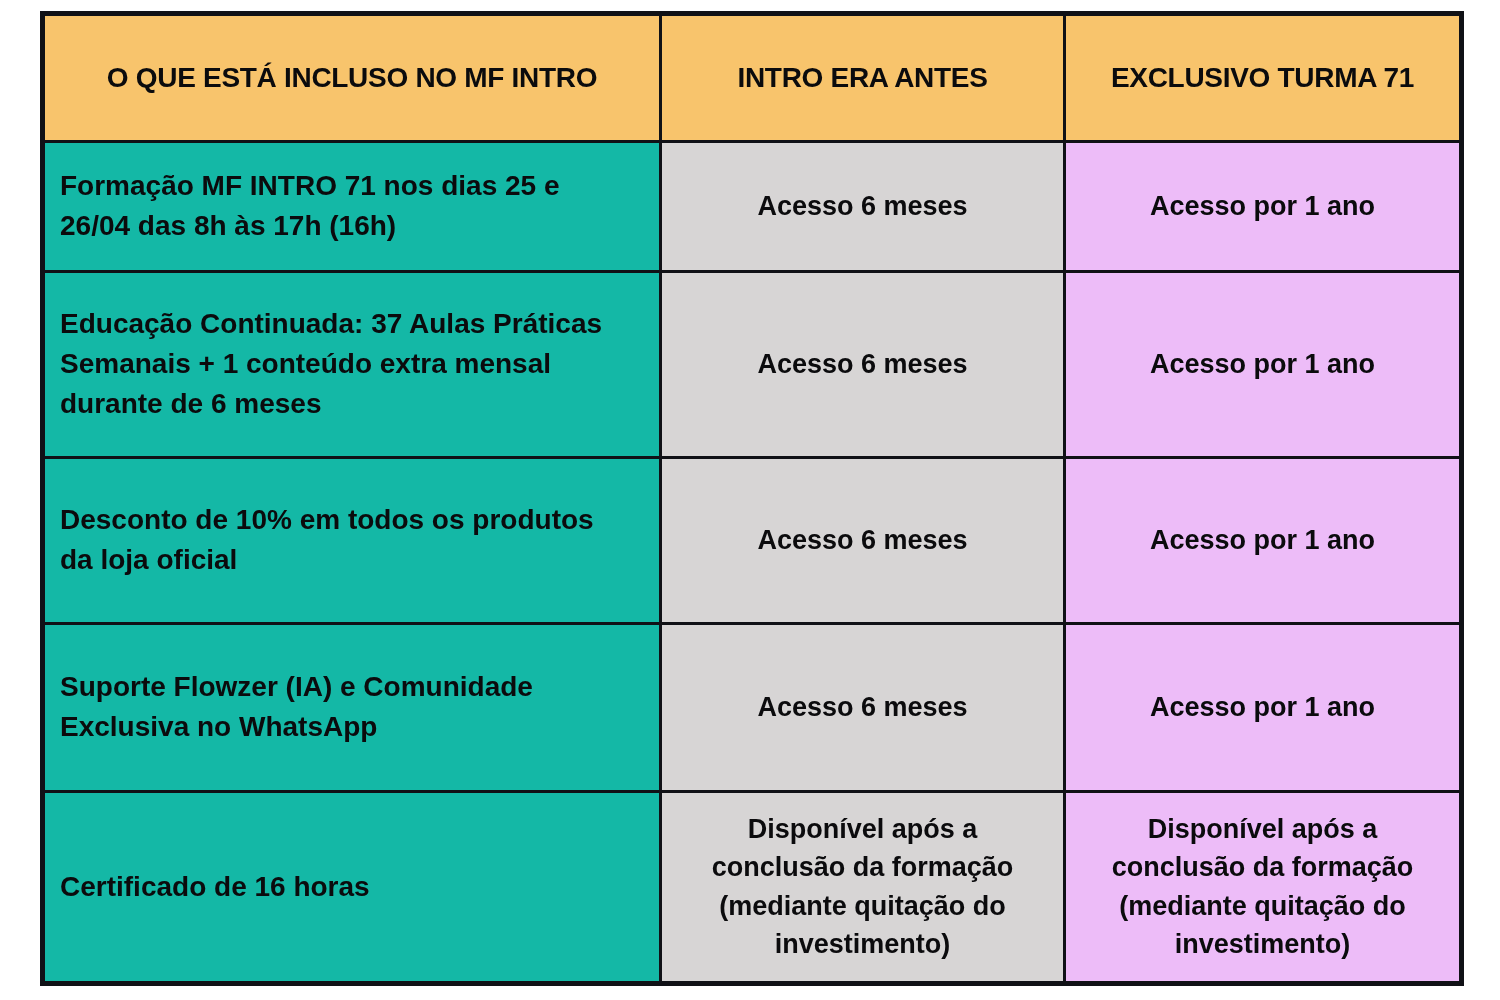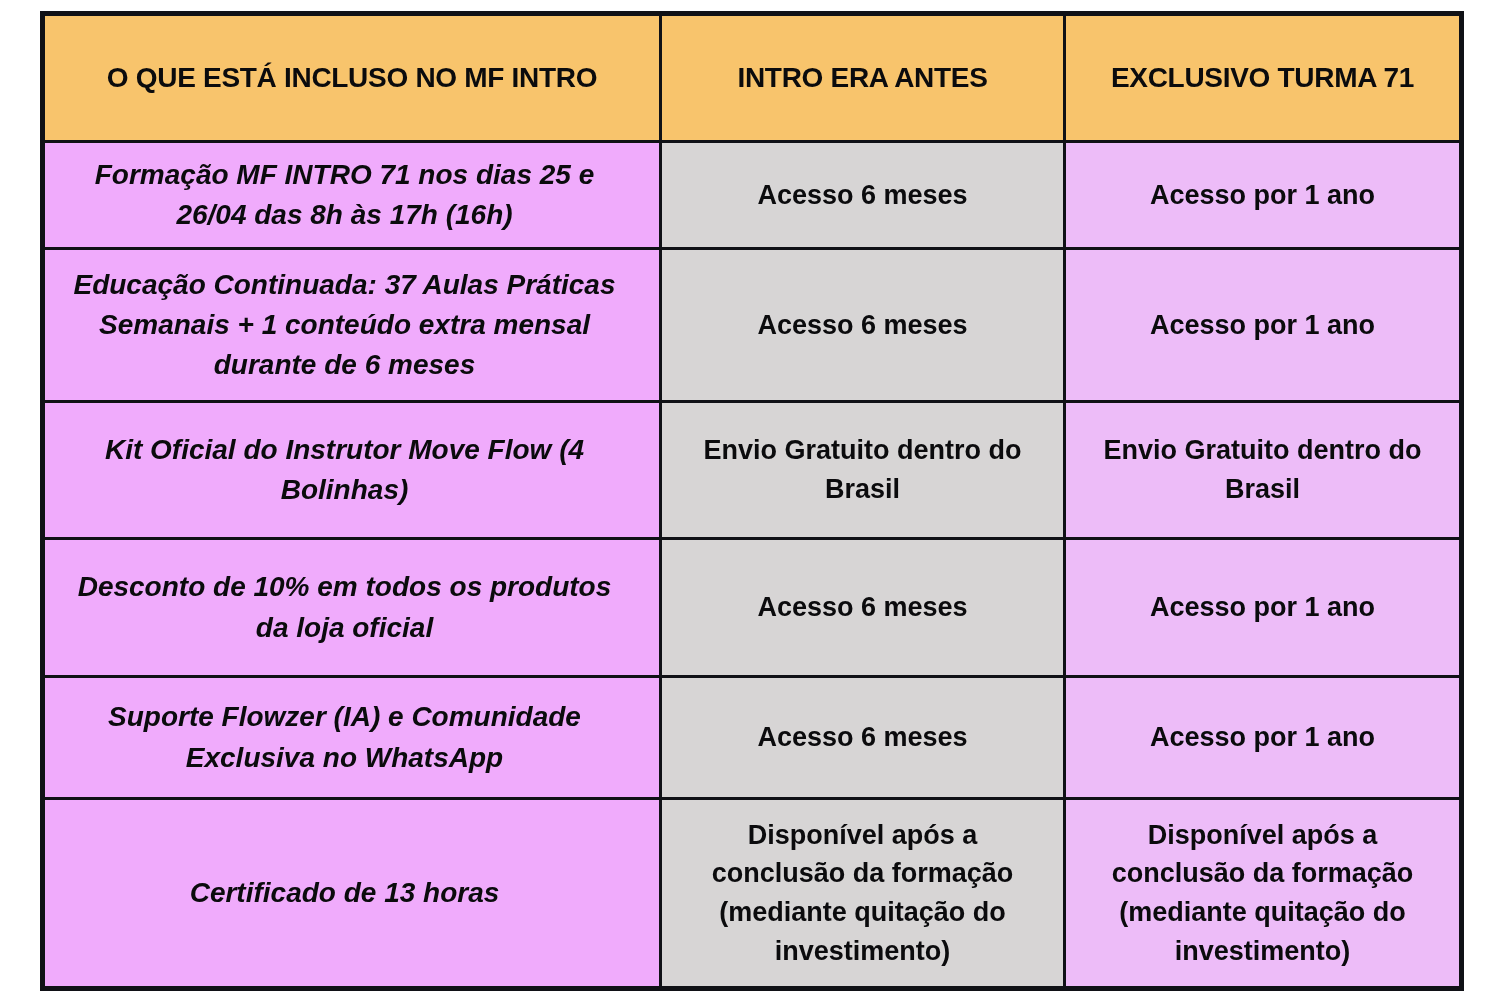--- a/index.html
+++ b/index.html
@@ -52,26 +52,25 @@
 
   th {
     background: var(--header-bg);
     font-size: 28px;
     font-weight: 800;
     letter-spacing: -0.3px;
     text-align: center;
     padding: 0 14px;
   }
   td.feature {
-    background: #f0abfc;
-    text-align: center;
+    background: #14b8a6;
+    text-align: left;
     font-size: 28px;
     line-height: 1.43;
     padding: 0 30px 0 15px;
-    font-style: italic;
   }
   td.before {
     background: var(--before-bg);
     text-align: center;
     font-size: 27px;
     line-height: 1.43;
     padding: 0 24px;
     margin-left: 14px;
   }
   td.exclusive {
@@ -105,38 +104,33 @@
     <td class="before">Acesso 6 meses</td>
     <td class="exclusive">Acesso por 1 ano</td>
   </tr>
 
   <tr>
     <td class="feature">Educação Continuada: 37 Aulas Práticas Semanais + 1 conteúdo extra mensal durante de 6 meses</td>
     <td class="before">Acesso 6 meses</td>
     <td class="exclusive">Acesso por 1 ano</td>
   </tr>
 
-  <tr>
-    <td class="feature">Kit Oficial do Instrutor Move Flow (4 Bolinhas)</td>
-    <td class="before">Envio Gratuito dentro do Brasil</td>
-    <td class="exclusive">Envio Gratuito dentro do Brasil</td>
-  </tr>
 
   <tr>
     <td class="feature">Desconto de 10% em todos os produtos da loja oficial</td>
     <td class="before">Acesso 6 meses</td>
     <td class="exclusive">Acesso por 1 ano</td>
   </tr>
 
   <tr>
     <td class="feature">Suporte Flowzer (IA) e Comunidade Exclusiva no WhatsApp</td>
     <td class="before">Acesso 6 meses</td>
     <td class="exclusive">Acesso por 1 ano</td>
   </tr>
 
   <tr>
-    <td class="feature">Certificado de 13 horas</td>
+    <td class="feature">Certificado de 16 horas</td>
     <td class="before">Disponível após a conclusão da formação (mediante quitação do investimento)</td>
     <td class="exclusive">Disponível após a conclusão da formação (mediante quitação do investimento)</td>
   </tr>
 </tbody>
   </table>
 </div>
 
 </body></html>

